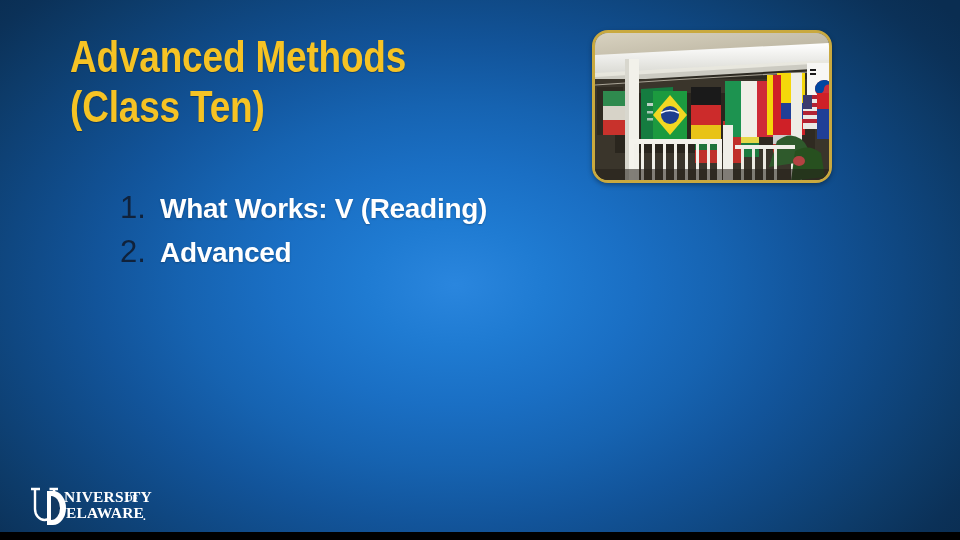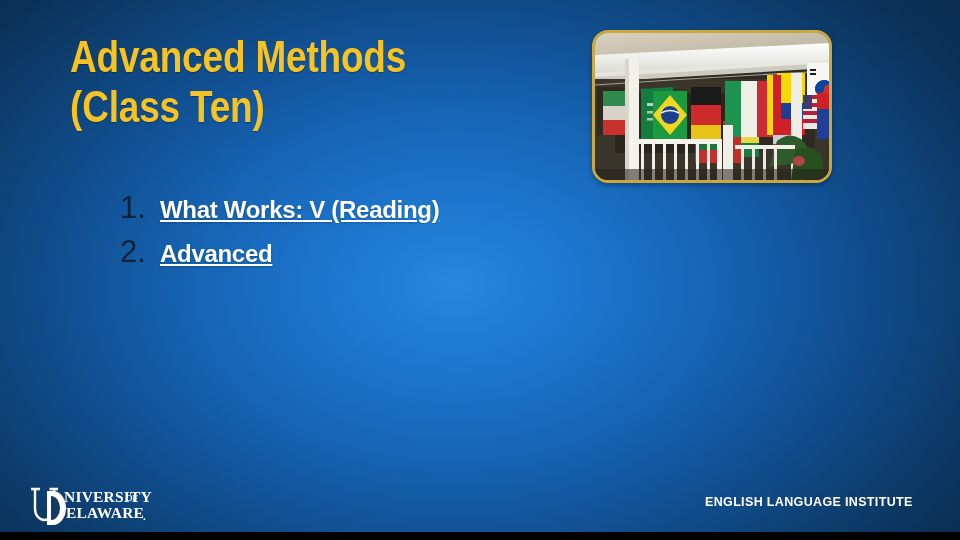--- a/index.html
+++ b/index.html
@@ -63,26 +63,25 @@
     color: #10223b;
     font-size: 31px;
     font-weight: normal;
     width: 40px;
     flex: 0 0 40px;
     text-align: left;
     font-family: "Liberation Sans", sans-serif;
   }
   .list-text {
     color: #ffffff;
-    font-size: 24px;
+    font-size: 28px;
     font-weight: bold;
     white-space: nowrap;
     letter-spacing: -0.3px;
     text-shadow: 0 1px 2px rgba(0,0,0,0.25);
-    text-decoration: underline;
   }
 
   
   #photo-frame {
     position: absolute;
     left: 592px;
     top: 30px;
     width: 240px;
     height: 153px;
     border: 3px solid #c9a93f;
@@ -298,15 +297,14 @@
       </g>
 
       <text x="34" y="17" font-family="'Liberation Serif', serif" font-size="15.5" font-weight="bold" fill="#ffffff" letter-spacing="0.2">NIVERSITY</text>
       <text x="96" y="16" font-family="'Liberation Serif', serif" font-size="8.5" font-weight="bold" fill="#ffffff">OF</text>
 
       <text x="36" y="33" font-family="'Liberation Serif', serif" font-size="15.5" font-weight="bold" fill="#ffffff" letter-spacing="0.2">ELAWARE</text>
       <text x="113" y="35" font-family="'Liberation Serif', serif" font-size="11" font-weight="bold" fill="#ffffff">.</text>
     </svg>
   </div>
 
-  <div id="eli-text">ENGLISH LANGUAGE INSTITUTE</div>
 
 </div>
 
 </body></html>

